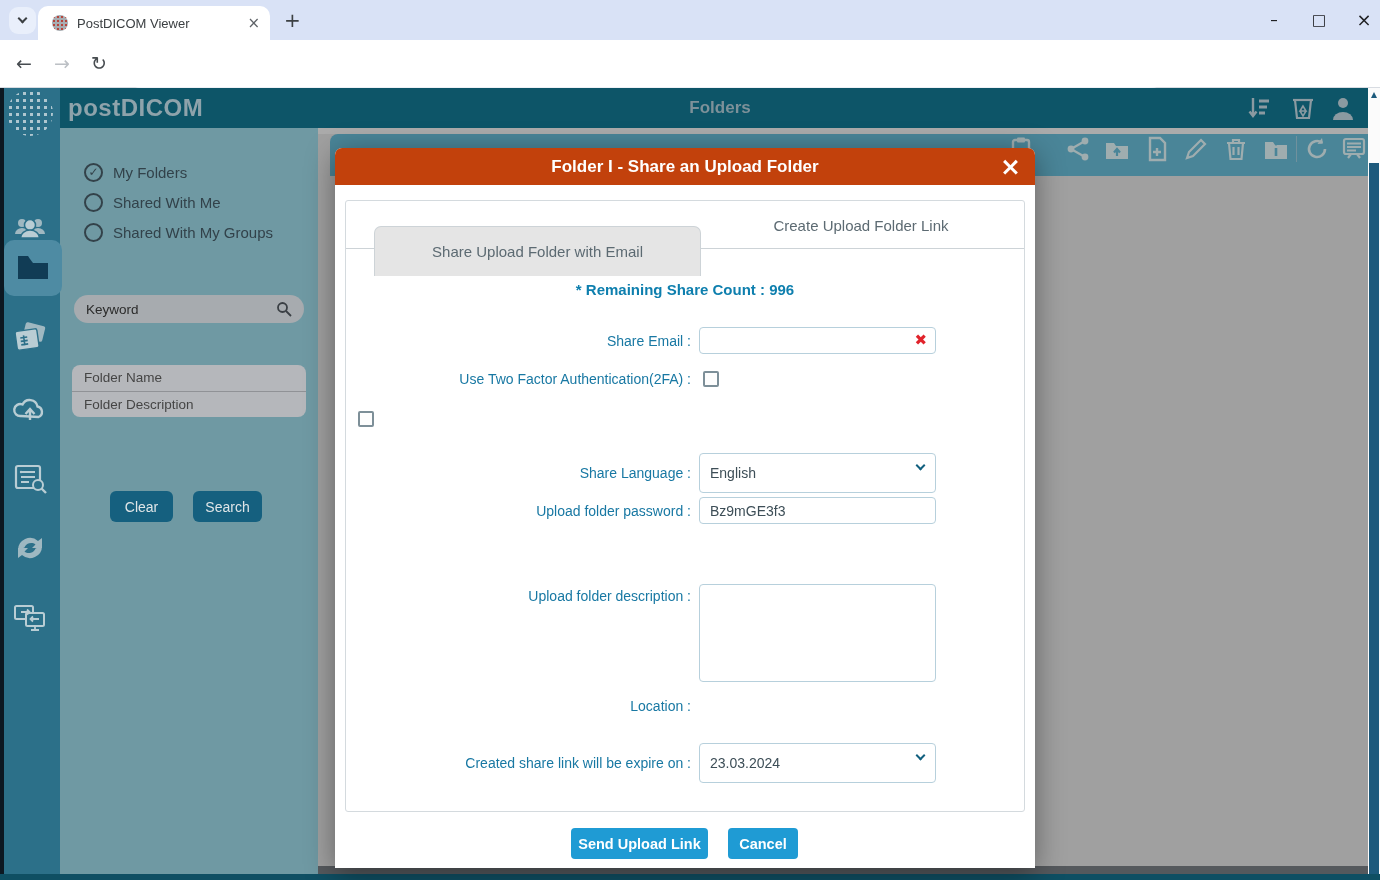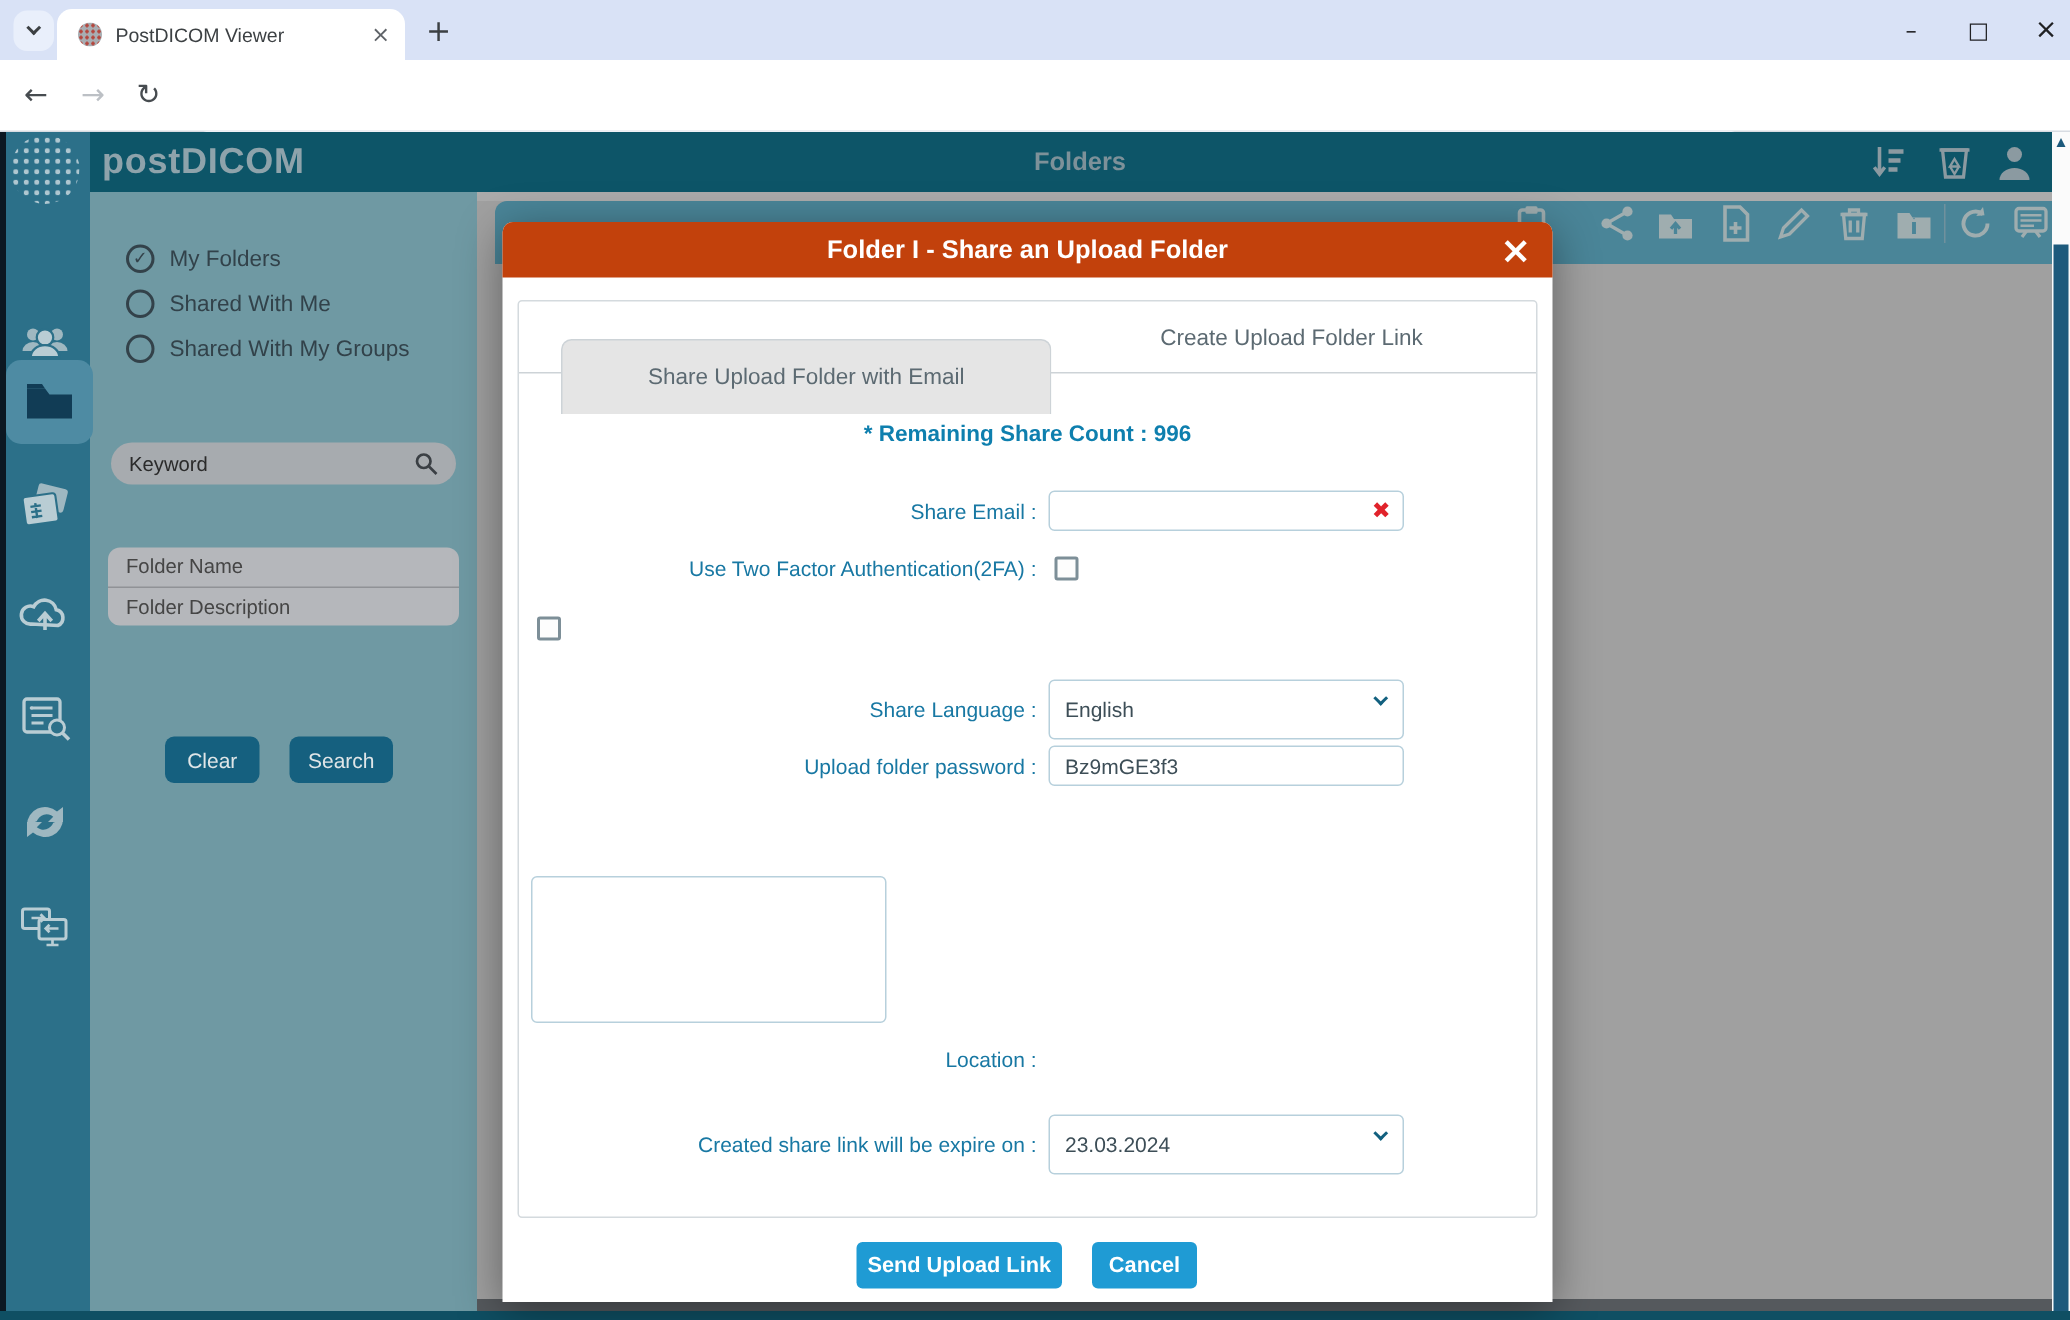--- a/index.html
+++ b/index.html
@@ -346,20 +346,21 @@
       </span>
     </div>
 
     <div class="frow" style="top:296px;">
       <span class="flabel">Upload folder password :</span>
       <input class="tinput noicon fctl" value="Bz9mGE3f3" style="">
     </div>
 
 
     <div class="frow" style="top:383px;align-items:flex-start;">
+      <span class="flabel" style="padding-top:4px;">Upload folder description :</span>
       <textarea id="desc-area" class="fctl" style=""></textarea>
     </div>
 
     <div class="frow" style="top:497px;">
       <span class="flabel">Location :</span>
     </div>
 
     <div class="frow" style="top:542px;">
       <span class="flabel">Created share link will be expire on :</span>
       <span class="selbox fctl">

